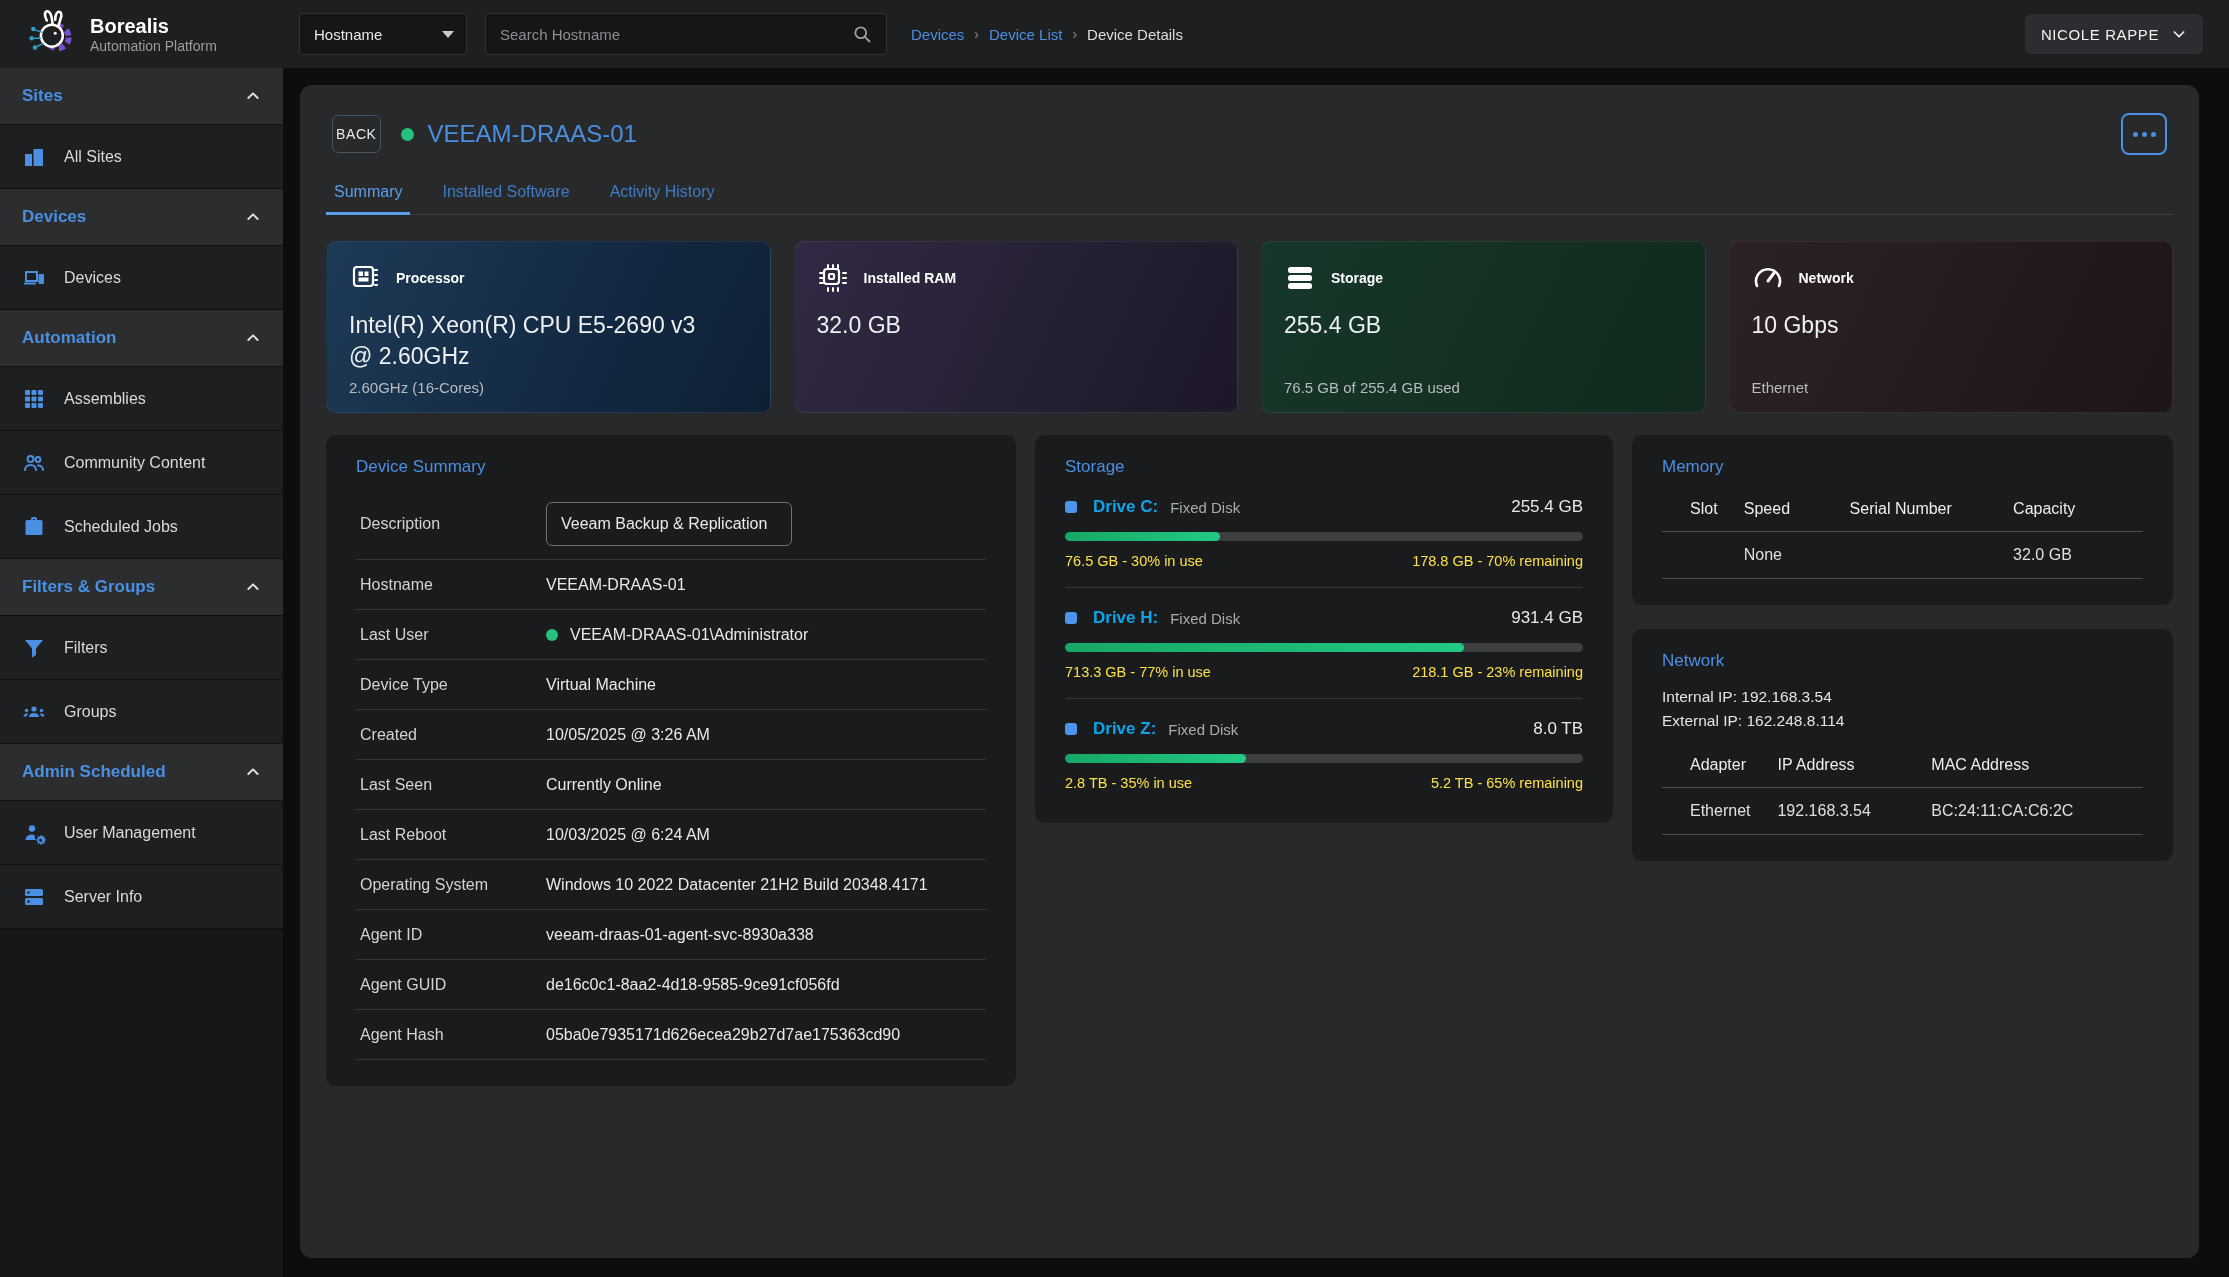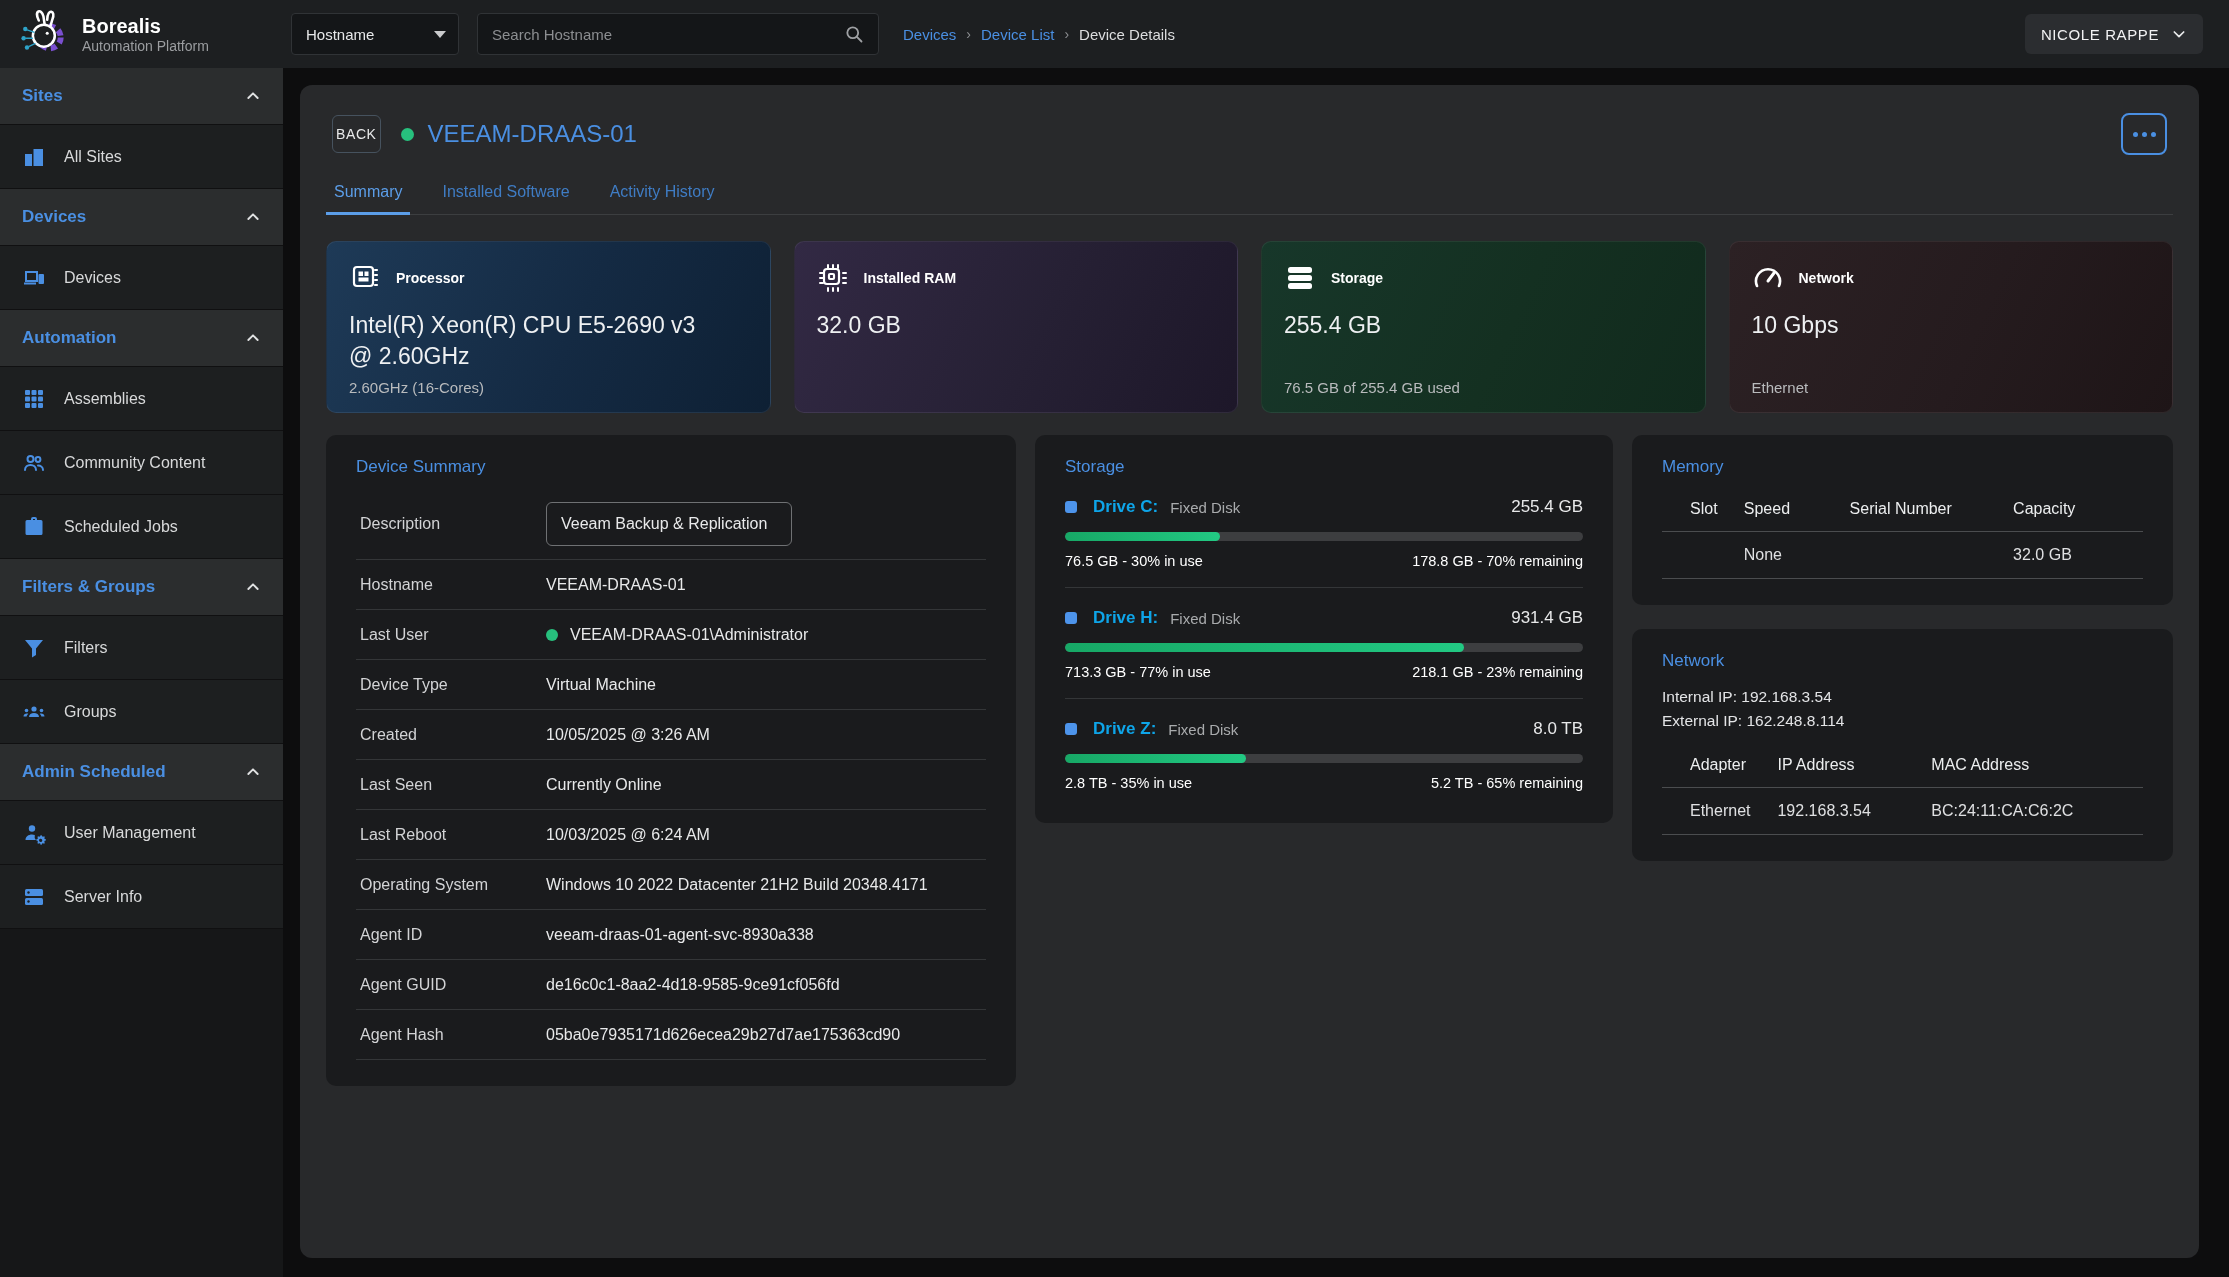--- a/index.html
+++ b/index.html
@@ -11,20 +11,21 @@
     position: relative;
   }
   svg { display: block; }
 
   
   .topbar {
     position: absolute; top: 0; left: 0; width: 2229px; height: 68px;
     background: #1d1f21;
     display: flex; align-items: center;
     z-index: 5;
+    padding-left: 8px;
   }
   .brand { width: 283px; display: flex; align-items: center; gap: 12px; padding-left: 16px; flex: none; }
   .brand-logo { width: 54px; height: 54px; flex: none; }
   .brand-name { font-size: 20px; font-weight: bold; color: #ffffff; line-height: 1.15; }
   .brand-sub { font-size: 14px; color: #9b9da0; }
 
   .filter-select {
     margin-left: 8px; width: 168px; height: 42px;
     background: #141618; border: 1px solid #303336; border-radius: 4px;
     display: flex; align-items: center; justify-content: space-between;
@@ -143,21 +144,21 @@
   
   .drive { padding: 20px 0 18px 0; border-bottom: 1px solid #343638; }
   .drive.last { border-bottom: none; padding-bottom: 6px; }
   .drive-head { display: flex; align-items: center; }
   .drive-bullet { width: 12px; height: 12px; border-radius: 3px; background: #4d94eb; margin-right: 16px; flex: none; }
   .drive-name { font-size: 17px; font-weight: bold; color: #0ea5e9; }
   .drive-type { font-size: 15px; color: #a9abad; margin-left: 12px; }
   .drive-size { margin-left: auto; font-size: 17px; color: #e8e9ea; }
   .drive-bar { margin-top: 15px; height: 9px; border-radius: 5px; background: #3d3e40; overflow: hidden; }
   .drive-fill { height: 100%; border-radius: 5px; background: linear-gradient(90deg, #17a866, #22c983); }
-  .drive-foot { display: flex; justify-content: space-between; margin-top: 12px; font-size: 14.5px; color: #ffffff; }
+  .drive-foot { display: flex; justify-content: space-between; margin-top: 12px; font-size: 14.5px; color: #fde047; }
 
   
   .right-col { display: flex; flex-direction: column; gap: 24px; }
   .mini-table { width: 100%; border-collapse: collapse; margin-top: 10px; }
   .mini-table th { text-align: left; font-weight: normal; font-size: 16px; color: #eceeef; padding: 13px 0; border-bottom: 1px solid #4b4d4f; }
   .mini-table td { font-size: 16px; color: #dfe0e2; padding: 14px 0; border-bottom: 1px solid #4b4d4f; }
   .mini-table .ind { padding-left: 28px; }
   .net-ips { margin-top: 14px; font-size: 15.5px; color: #e3e4e6; line-height: 1.55; }
 </style>
 </head>

